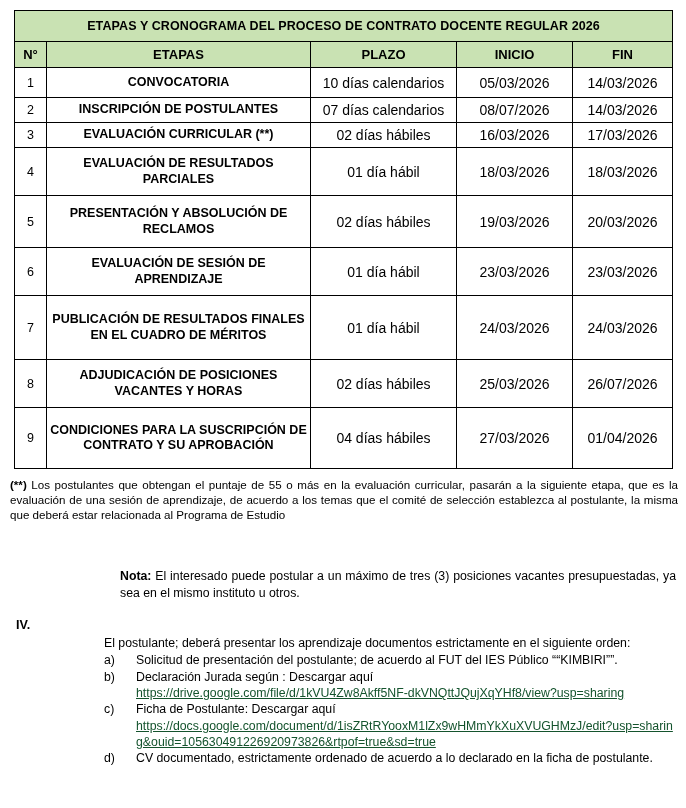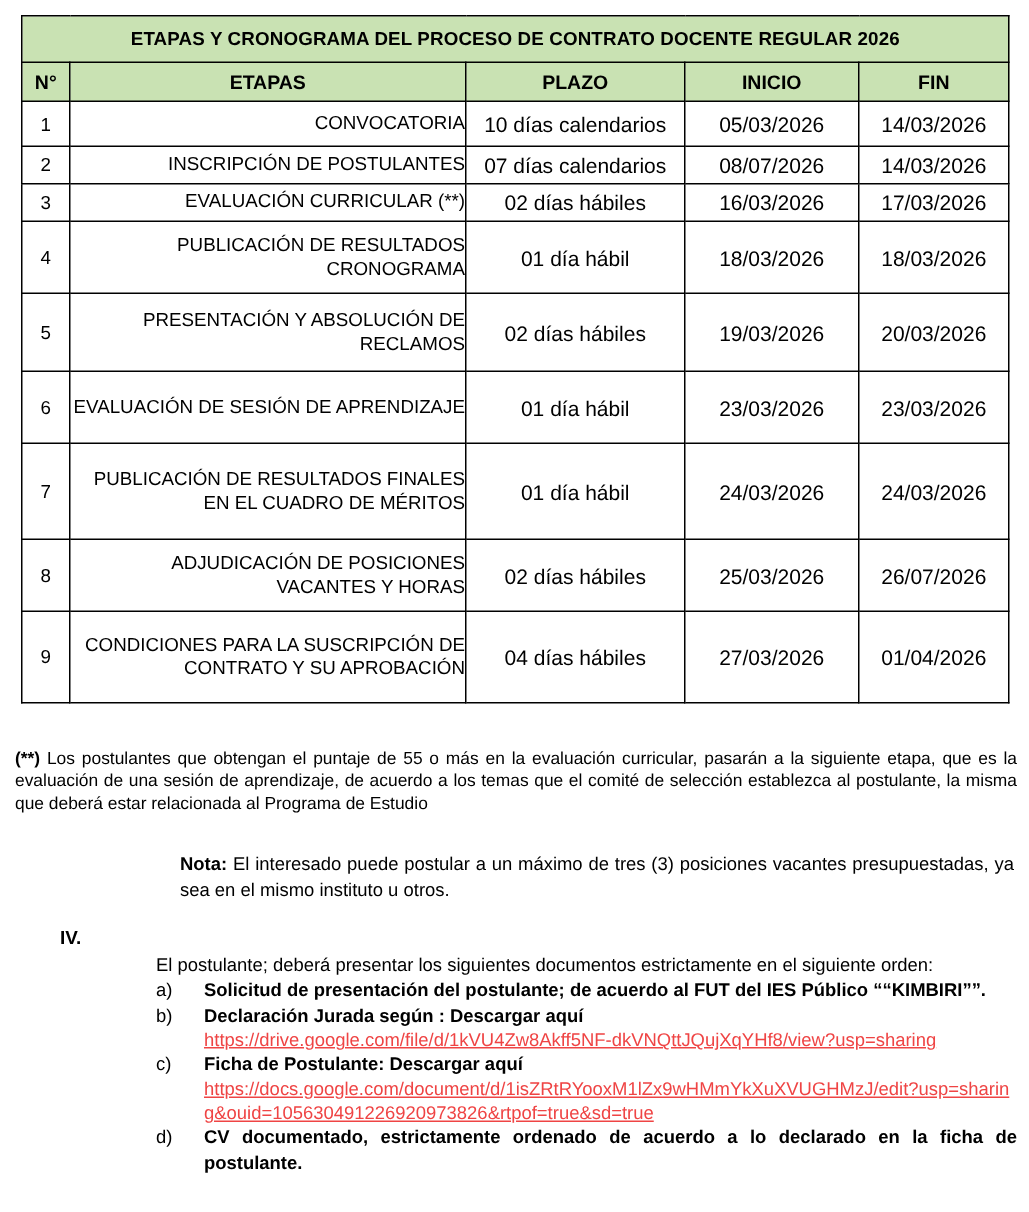--- a/index.html
+++ b/index.html
@@ -60,22 +60,22 @@
   .c-plazo { width: 146px; }
   .c-ini   { width: 116px; }
   .c-fin   { width: 100px; }
 
   td.num {
     text-align: center;
     font-size: 12.5px;
     font-weight: normal;
   }
   td.etapa {
-    text-align: right;
-    font-weight: normal;
+    text-align: center;
+    font-weight: bold;
     font-size: 12.5px;
     line-height: 1.22;
     padding: 3px 4px 3px 6px;
   }
   td.plazo, td.fecha {
     text-align: center;
     font-size: 14px;
     font-weight: normal;
   }
   tr.r1 td { height: 29px; }
@@ -85,21 +85,21 @@
   tr.r5 td { height: 51px; }
   tr.r6 td { height: 47px; }
   tr.r7 td { height: 63px; }
   tr.r8 td { height: 47px; }
   tr.r9 td { height: 60px; }
 
   
   .note-foot {
     position: absolute;
     left: 10px;
-    top: 486px;
+    top: 465px;
     width: 668px;
     font-size: 11.6px;
     line-height: 1.33;
     text-align: justify;
     text-justify: inter-word;
   }
   .note-foot b { font-weight: bold; }
 
   .nota-block {
     position: absolute;
@@ -121,21 +121,21 @@
   }
   .sec-head {
     position: relative;
     font-size: 12.6px;
     font-weight: bold;
     margin: 0 0 1px 0;
     height: 16px;
   }
   .sec-roman {
     position: absolute;
-    left: 26px;
+    left: 2px;
     top: 0;
   }
   .sec-title {
     position: absolute;
     left: 90px;
     top: 0;
   }
   .sec-intro {
     margin: 0 0 1px 90px;
     font-size: 12.3px;
@@ -151,24 +151,24 @@
   ol.doclist > li {
     position: relative;
     padding-left: 32px;
     margin-bottom: 0px;
   }
   ol.doclist > li .marker {
     position: absolute;
     left: 0;
     top: 0;
   }
-  .li-text { display: block; font-weight: bold; }
+  .li-text { display: block; }
   .li-text.justify { text-align: justify; text-justify: inter-word; }
   a.doclink {
-    color: #ef4444;
+    color: #14532d;
     word-break: break-all;
     display: block;
   }
 </style>
 </head>
 <body>
 
 <div class="page">
 
   <div class="sched-wrap">
@@ -208,21 +208,21 @@
         </tr>
         <tr class="r3">
           <td class="num">3</td>
           <td class="etapa">EVALUACIÓN CURRICULAR (**)</td>
           <td class="plazo">02 días hábiles</td>
           <td class="fecha">16/03/2026</td>
           <td class="fecha">17/03/2026</td>
         </tr>
         <tr class="r4">
           <td class="num">4</td>
-          <td class="etapa">PUBLICACIÓN DE RESULTADOS CRONOGRAMA</td>
+          <td class="etapa">EVALUACIÓN DE RESULTADOS PARCIALES</td>
           <td class="plazo">01 día hábil</td>
           <td class="fecha">18/03/2026</td>
           <td class="fecha">18/03/2026</td>
         </tr>
         <tr class="r5">
           <td class="num">5</td>
           <td class="etapa">PRESENTACIÓN Y ABSOLUCIÓN DE RECLAMOS</td>
           <td class="plazo">02 días hábiles</td>
           <td class="fecha">19/03/2026</td>
           <td class="fecha">20/03/2026</td>
@@ -260,21 +260,21 @@
   </div>
 
   <p class="note-foot"><b>(**)</b><span> Los postulantes que obtengan el puntaje de 55 o más en la evaluación curricular, pasarán a la siguiente etapa, que es la evaluación de una sesión de aprendizaje, de acuerdo a los temas que el comité de selección establezca al postulante, la misma que deberá estar relacionada al Programa de Estudio</span></p>
 
   <p class="nota-block"><span class="nota-lbl">Nota:</span><span> El interesado puede postular a un máximo de tres (3) posiciones vacantes presupuestadas, ya sea en el mismo instituto u otros.</span></p>
 
   <div class="section">
     <div class="sec-head">
       <span class="sec-roman">IV.</span>
     </div>
-    <p class="sec-intro">El postulante; deberá presentar los siguientes documentos estrictamente en el siguiente orden:</p>
+    <p class="sec-intro">El postulante; deberá presentar los aprendizaje documentos estrictamente en el siguiente orden:</p>
     <ol class="doclist">
       <li>
         <span class="marker">a)</span>
         <span class="li-text">Solicitud de presentación del postulante; de acuerdo al  FUT del IES Público ““KIMBIRI””.</span>
       </li>
       <li>
         <span class="marker">b)</span>
         <span class="li-text">Declaración Jurada según : Descargar aquí</span>
         <a class="doclink" href="#">https://drive.google.com/file/d/1kVU4Zw8Akff5NF-dkVNQttJQujXqYHf8/view?usp=sharing</a>
       </li>

